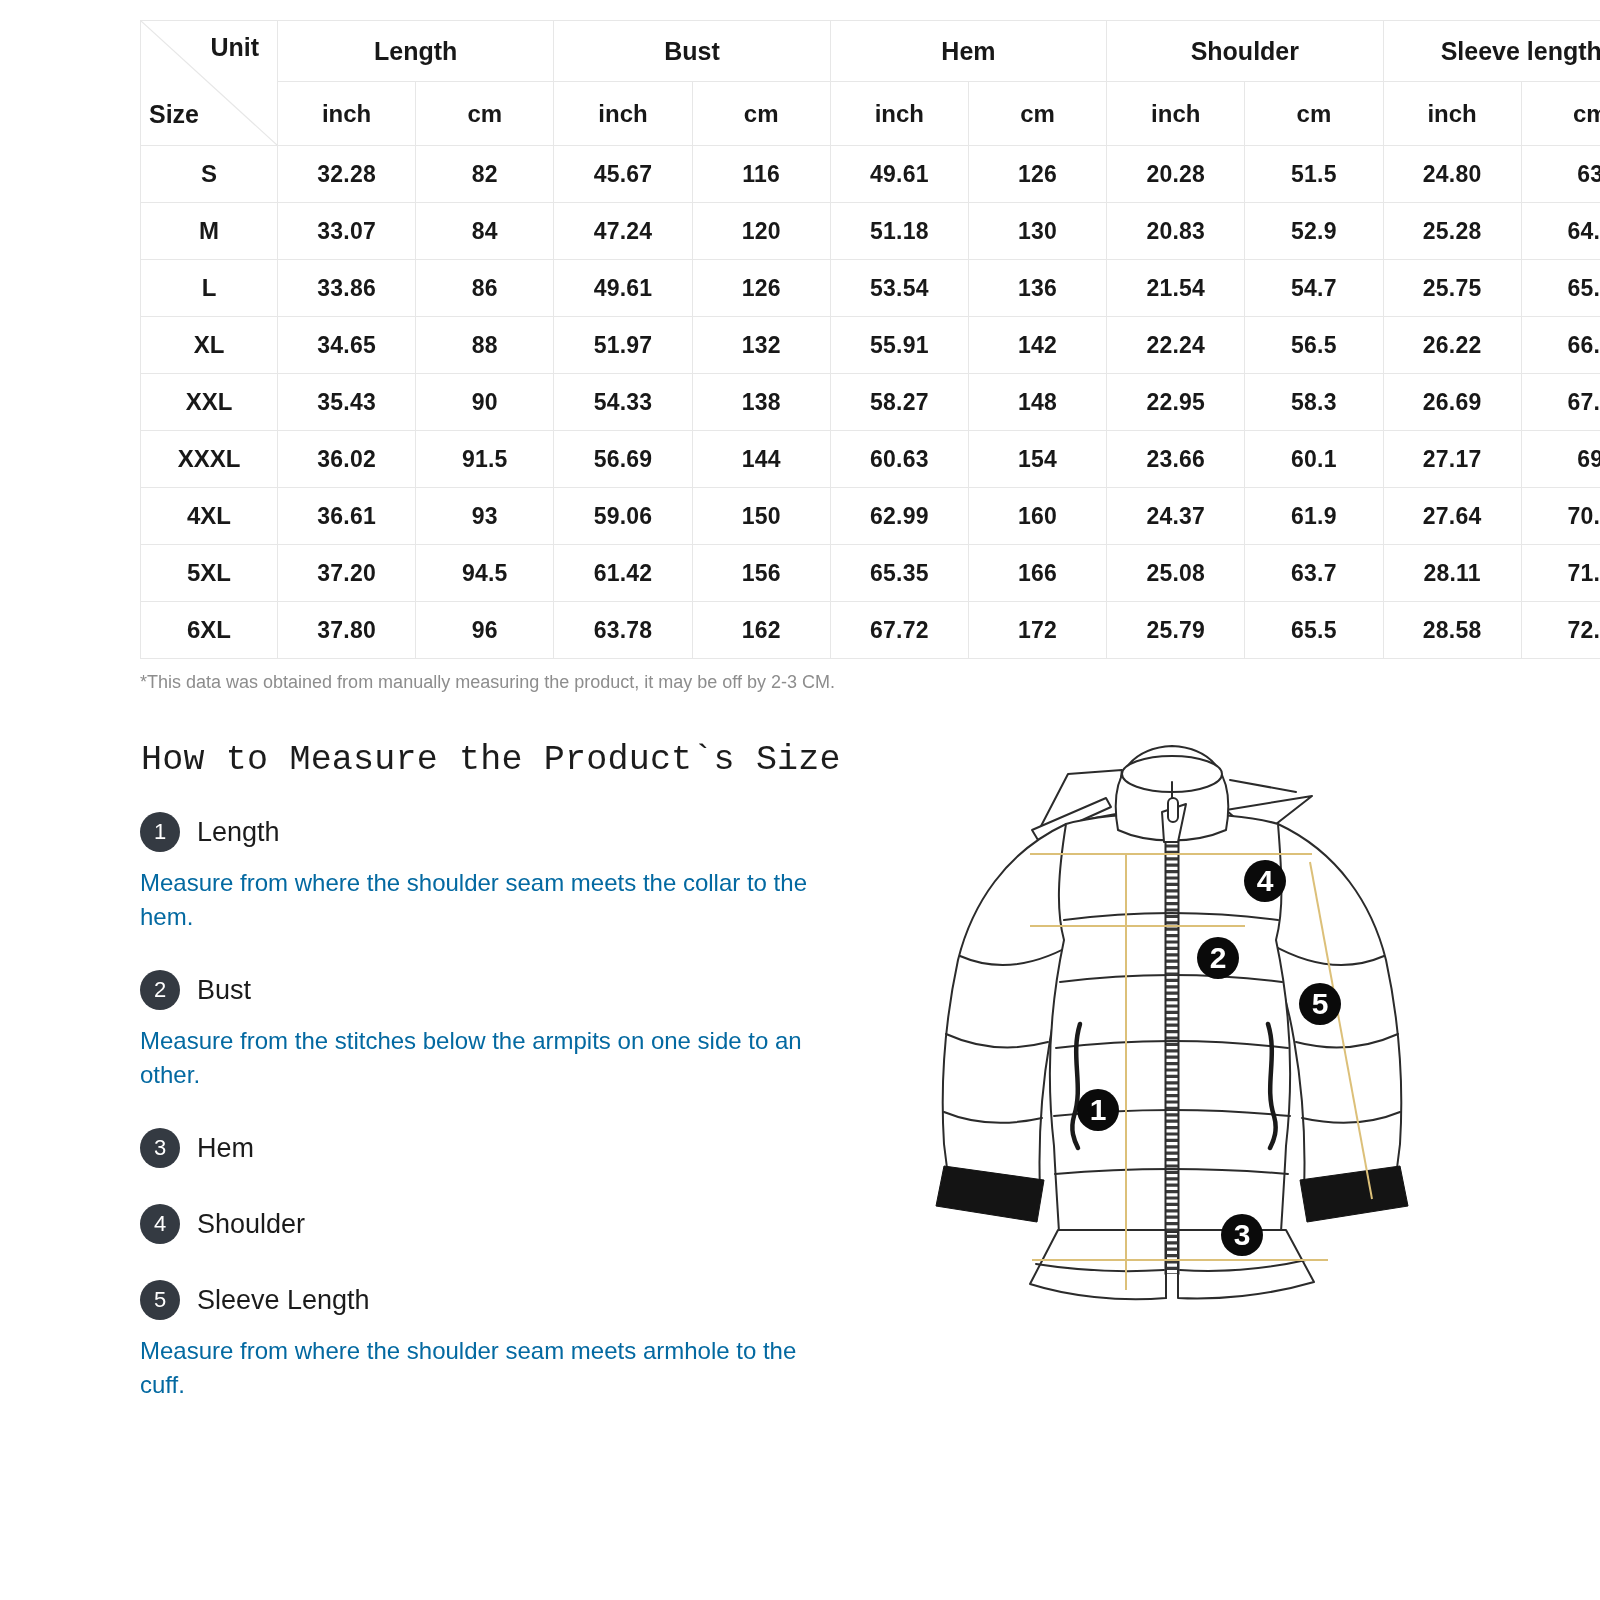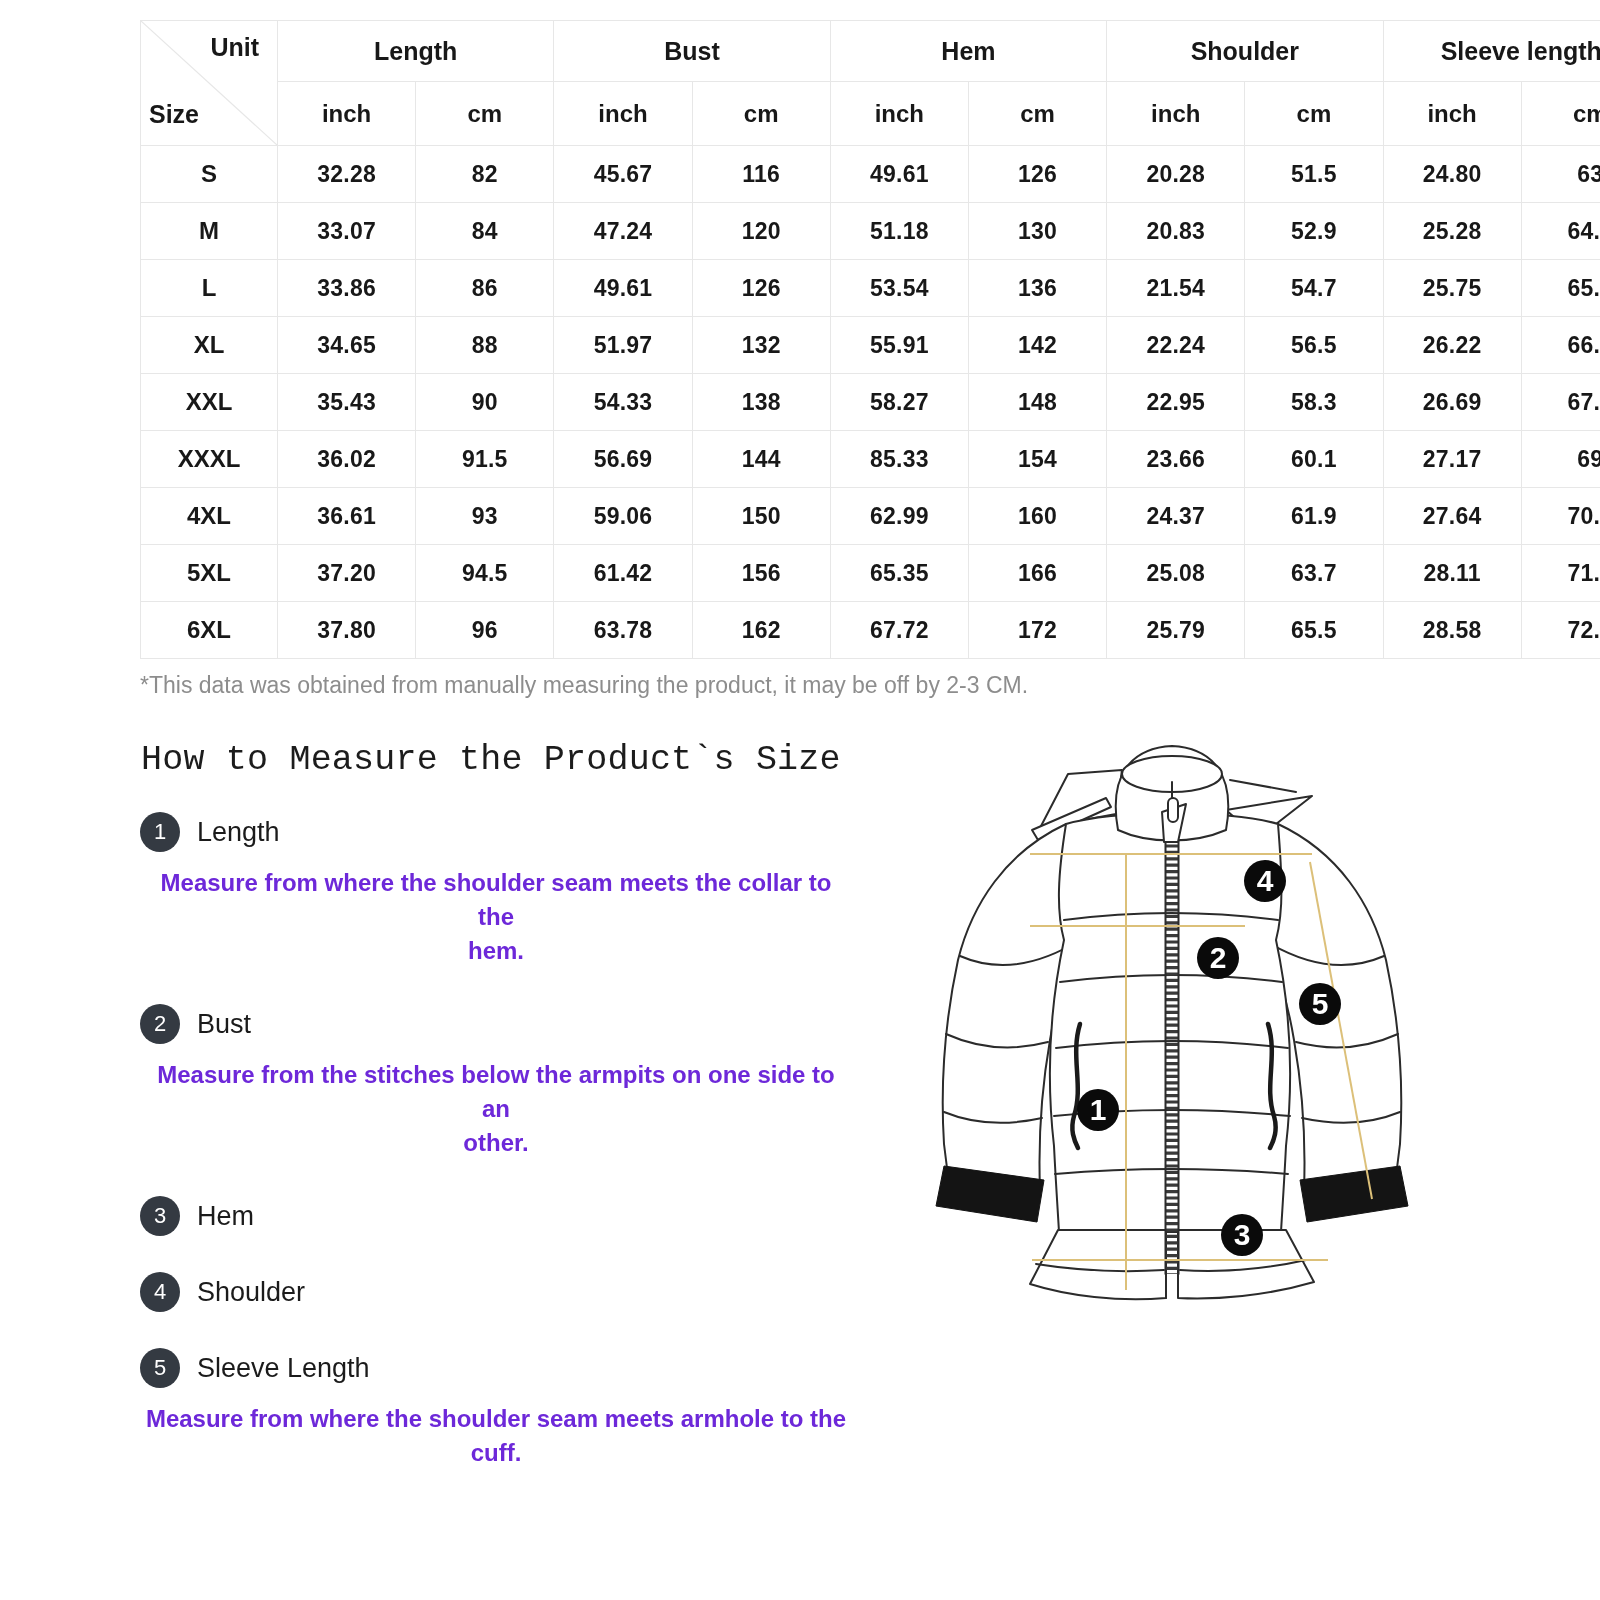--- a/index.html
+++ b/index.html
@@ -19,34 +19,34 @@
   tbody tr { height: 57px; }
   tbody th.size-cell { font-size: 24px; }
   tbody td.num { font-size: 23px; letter-spacing: .2px; }
 
   th.corner { position: relative; overflow: hidden; }
   th.corner svg.diag { position: absolute; inset: 0; width: 100%; height: 100%; }
   th.corner .corner-unit { position: absolute; top: 12px; right: 18px; font-size: 25px; }
   th.corner .corner-size { position: absolute; bottom: 16px; left: 8px; font-size: 25px; }
 
   
-  .disclaimer { position: absolute; left: 140px; top: 672px; font-size: 23px; color: #8d8d8d; font-weight: 400; }
+  .disclaimer { position: absolute; left: 140px; top: 672px; font-size: 18px; color: #8d8d8d; font-weight: 400; }
   .howto-heading { position: absolute; left: 141px; top: 740px; font-size: 35px; font-weight: 400; color: #1c1c1c; letter-spacing: .2px; font-family: Liberation Mono, monospace; }
 
   
   .steps { position: absolute; left: 140px; top: 812px; width: 712px; }
   .step { margin-bottom: 36px; }
   .step-head { display: flex; align-items: center; margin-bottom: 14px; }
   .step-badge {
     width: 40px; height: 40px; border-radius: 50%; background: #343a42; color: #fff;
     display: inline-flex; align-items: center; justify-content: center;
     font-size: 22px; font-weight: 400; flex: 0 0 auto;
   }
   .step-title { margin-left: 17px; font-size: 27px; font-weight: 400; color: #1b1b1b; }
-  .step-desc { font-size: 24px; font-weight: 700; color: #6d28d9; line-height: 34px; white-space: pre-line; text-align: center; }
+  .step-desc { font-size: 24px; font-weight: 400; color: #0369a1; line-height: 34px; white-space: pre-line; }
 
   
   .jacket { position: absolute; left: 900px; top: 712px; width: 560px; height: 610px; }
   .jacket svg { display: block; }
   .sketch { stroke: #2b2b2b; stroke-width: 2; fill: none; stroke-linecap: round; stroke-linejoin: round; }
   .sketch-fill { stroke: #2b2b2b; stroke-width: 2; fill: #ffffff; stroke-linejoin: round; }
   .pocket { stroke: #1a1a1a; stroke-width: 4.5; fill: none; stroke-linecap: round; }
   .cuff { fill: #141414; stroke: #141414; }
   .guide { stroke: #dcc079; stroke-width: 2; fill: none; }
   .marker-dot { fill: #0a0a0a; }
@@ -163,21 +163,21 @@
           <td class="num">58.3</td>
           <td class="num">26.69</td>
           <td class="num">67.8</td>
         </tr>
         <tr>
     <th class="size-cell">XXXL</th>
   <td class="num">36.02</td>
           <td class="num">91.5</td>
           <td class="num">56.69</td>
           <td class="num">144</td>
-          <td class="num">85.33</td>
+          <td class="num">60.63</td>
           <td class="num">154</td>
           <td class="num">23.66</td>
           <td class="num">60.1</td>
           <td class="num">27.17</td>
           <td class="num">69</td>
         </tr>
         <tr>
     <th class="size-cell">4XL</th>
   <td class="num">36.61</td>
           <td class="num">93</td>

